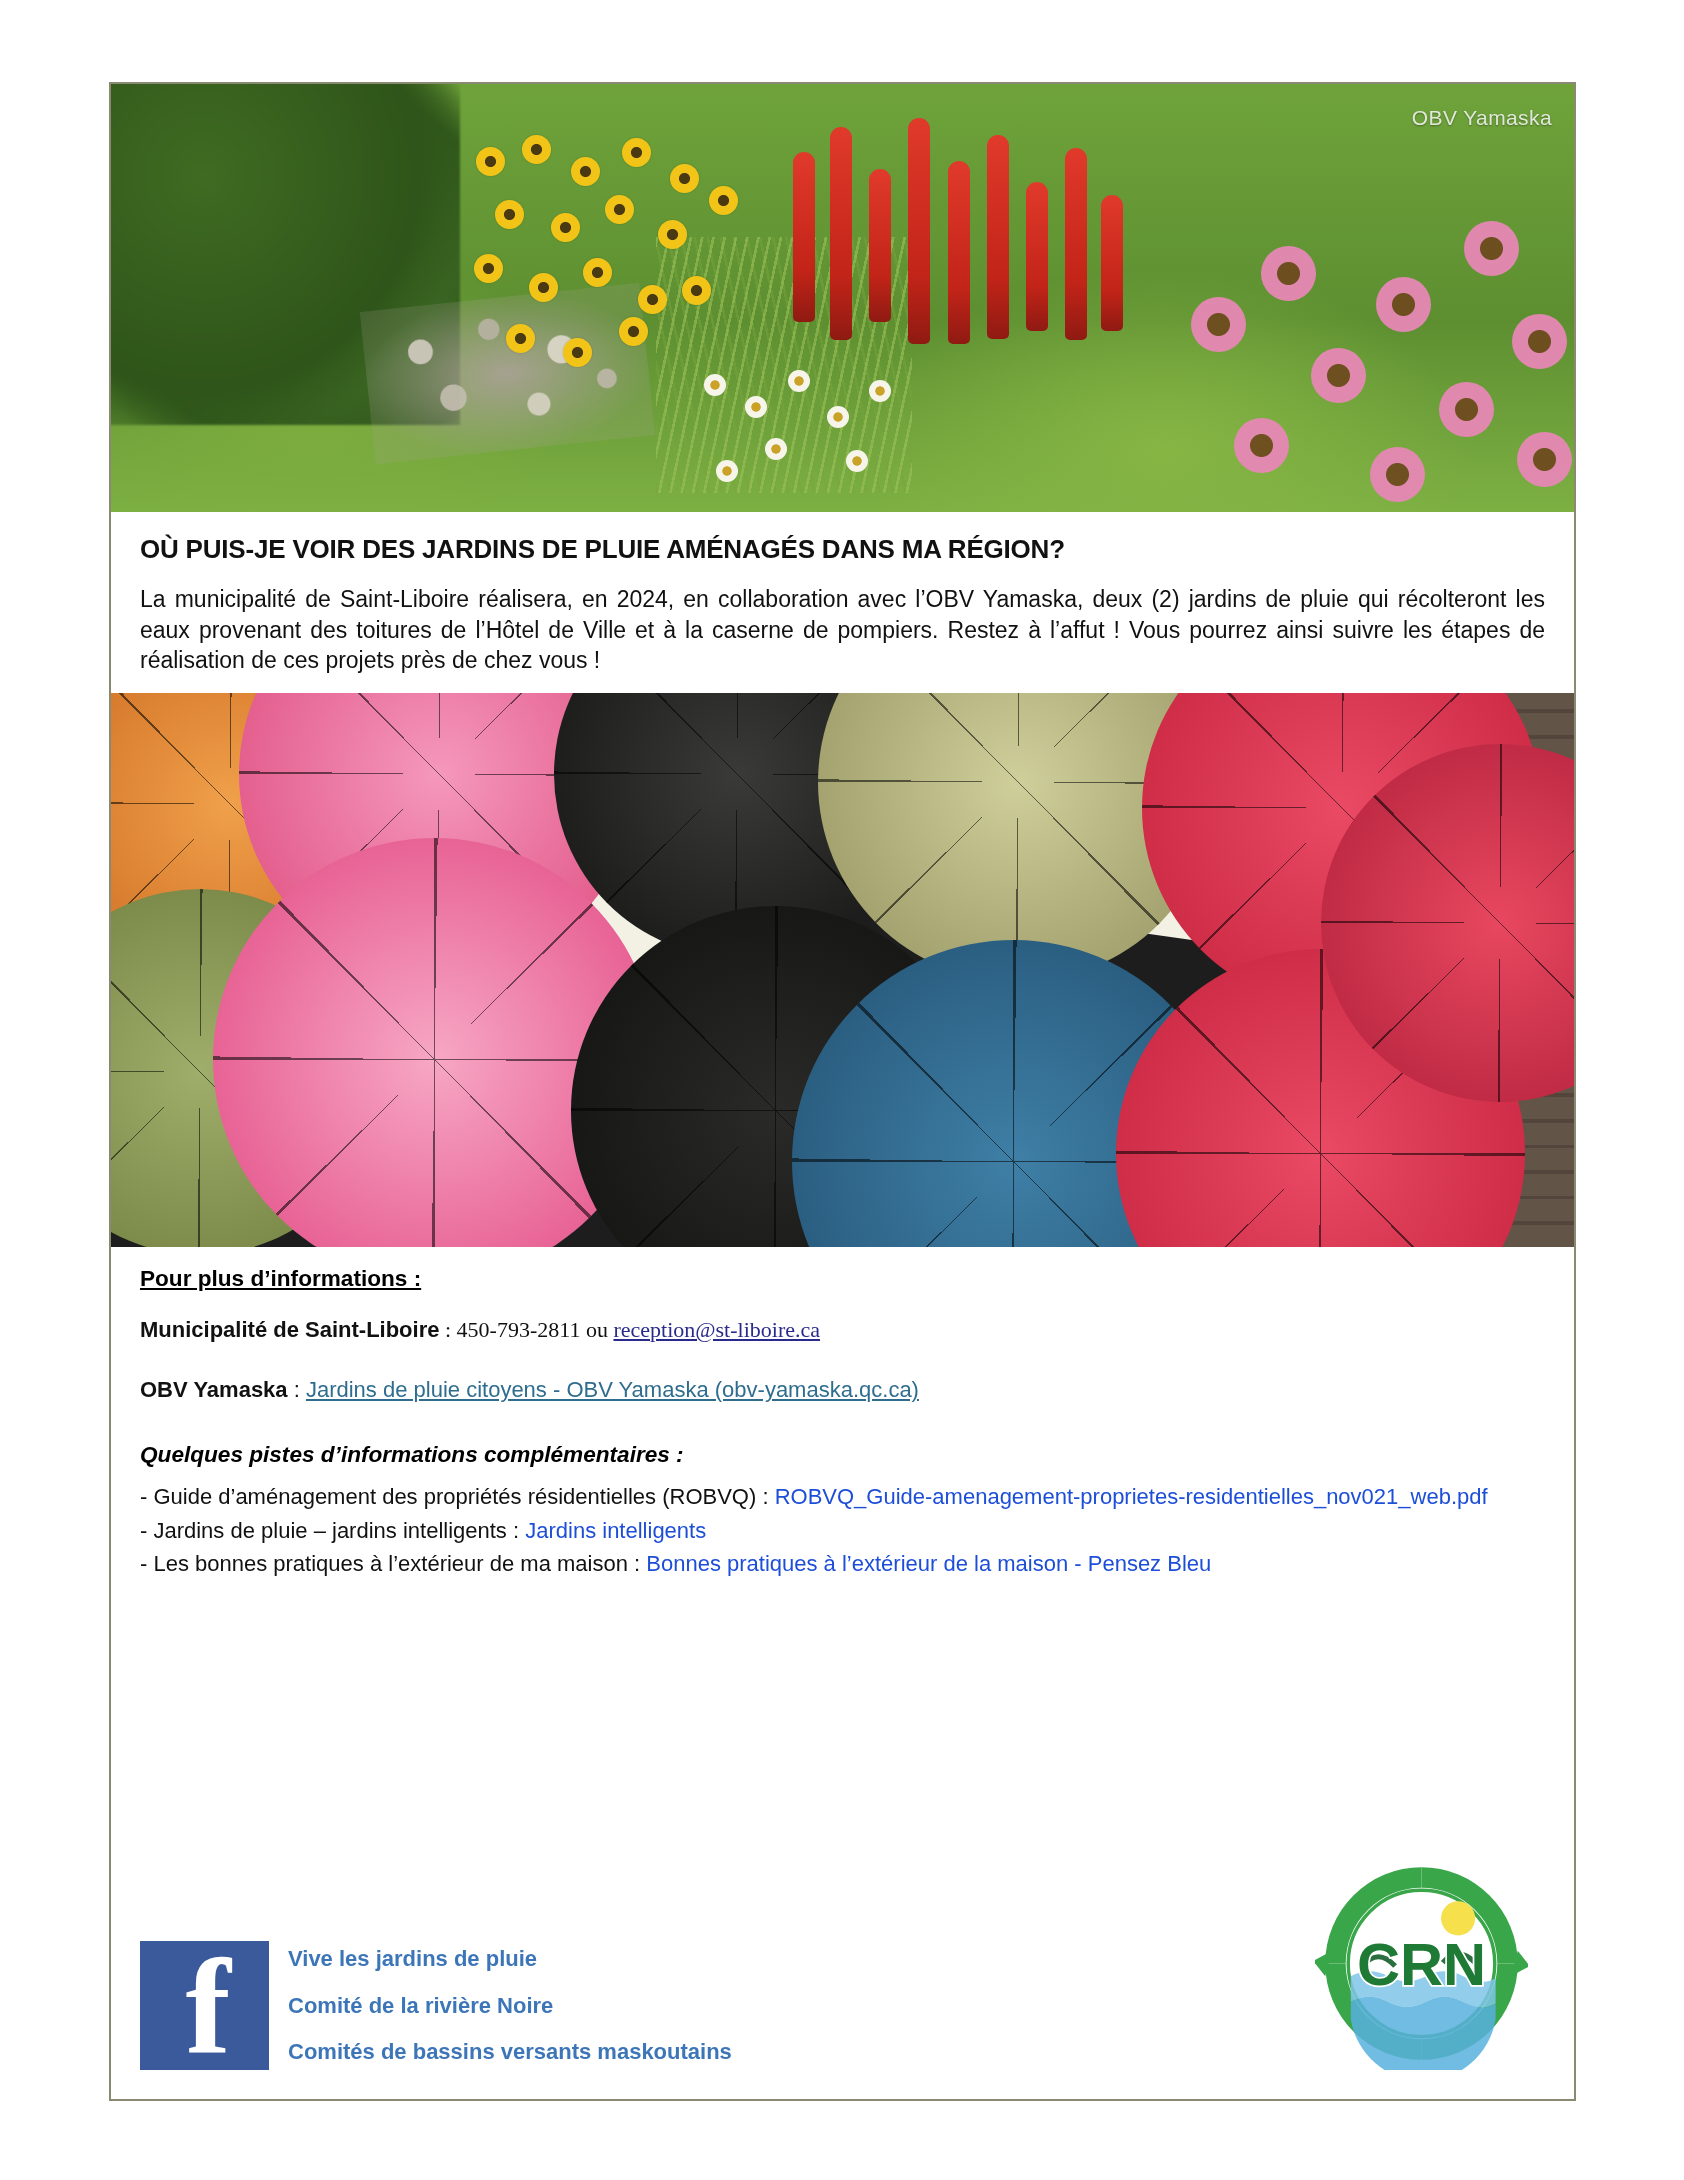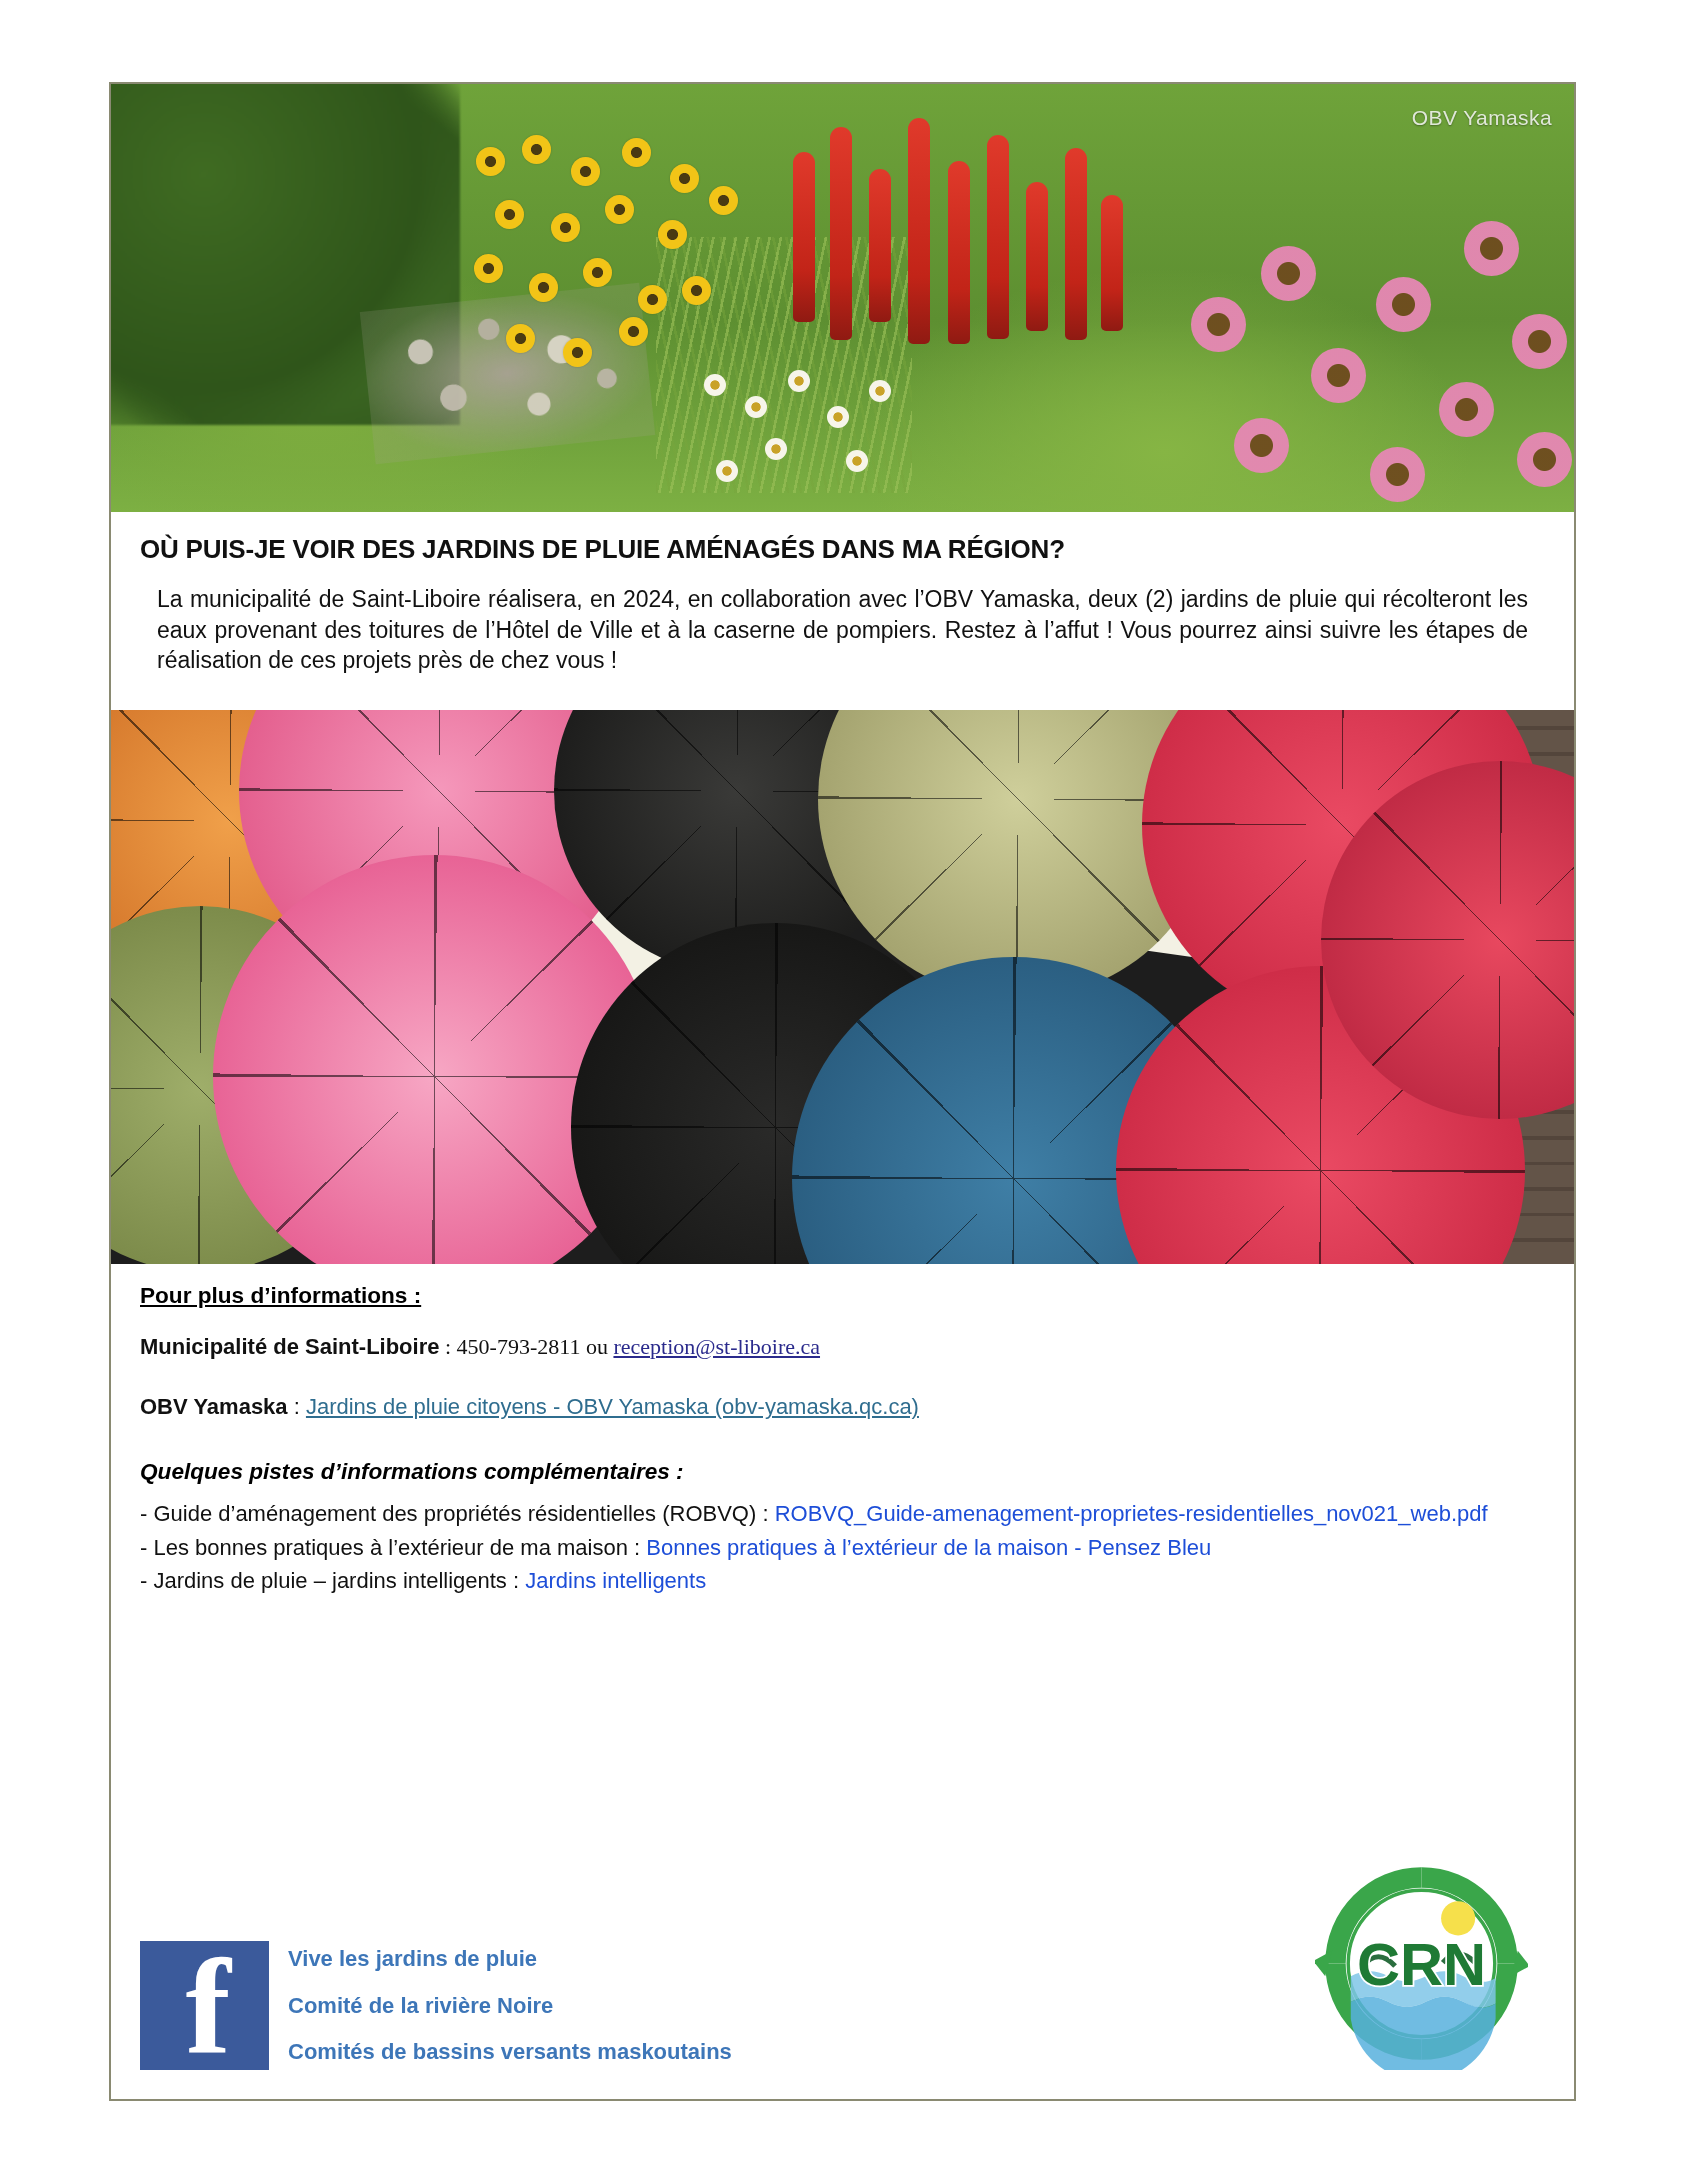--- a/index.html
+++ b/index.html
@@ -143,21 +143,21 @@
     font-weight: bold;
     letter-spacing: -0.2px;
     margin: 0 0 19px 0;
     color: #111;
     font-family: "Liberation Sans", sans-serif;
   }
   .para {
     font-size: 23px;
     line-height: 1.33;
     text-align: justify;
-    margin: 17px;
+    margin: 0;
     color: #111;
     font-family: "Liberation Sans", sans-serif;
   }
 
   
   .photo-umbrellas {
     position: relative;
     width: 100%;
     height: 554px;
     overflow: hidden;
@@ -391,24 +391,24 @@
     <p class="c-line" style="margin-top:29px;">
       <b>OBV Yamaska</b><span> : </span><a class="link-teal" href="#">Jardins de pluie citoyens - OBV Yamaska (obv-yamaska.qc.ca)</a>
     </p>
 
     <div class="sub-title">Quelques pistes d’informations complémentaires :</div>
 
     <p class="bullet">
       <span>- Guide d’aménagement des propriétés résidentielles (ROBVQ) : </span><a class="link-blue-plain" href="#">ROBVQ_Guide-amenagement-proprietes-residentielles_nov021_web.pdf</a>
     </p>
     <p class="bullet">
-      <span>- Les bonnes pratiques à l’extérieur de ma maison : </span><a class="link-blue-plain" href="#">Bonnes pratiques à l’extérieur de la maison - Pensez Bleu</a>
+      <span>- Jardins de pluie – jardins intelligents : </span><a class="link-blue-plain" href="#">Jardins intelligents</a>
     </p>
     <p class="bullet">
-      <span>- Jardins de pluie – jardins intelligents : </span><a class="link-blue-plain" href="#">Jardins intelligents</a>
+      <span>- Les bonnes pratiques à l’extérieur de ma maison : </span><a class="link-blue-plain" href="#">Bonnes pratiques à l’extérieur de la maison - Pensez Bleu</a>
     </p>
 
     <div class="bottom-pad"></div>
   </div>
 
   <div class="social">
     <div class="fb-icon">
       <span>f</span>
     </div>
     <div class="fb-lines">

